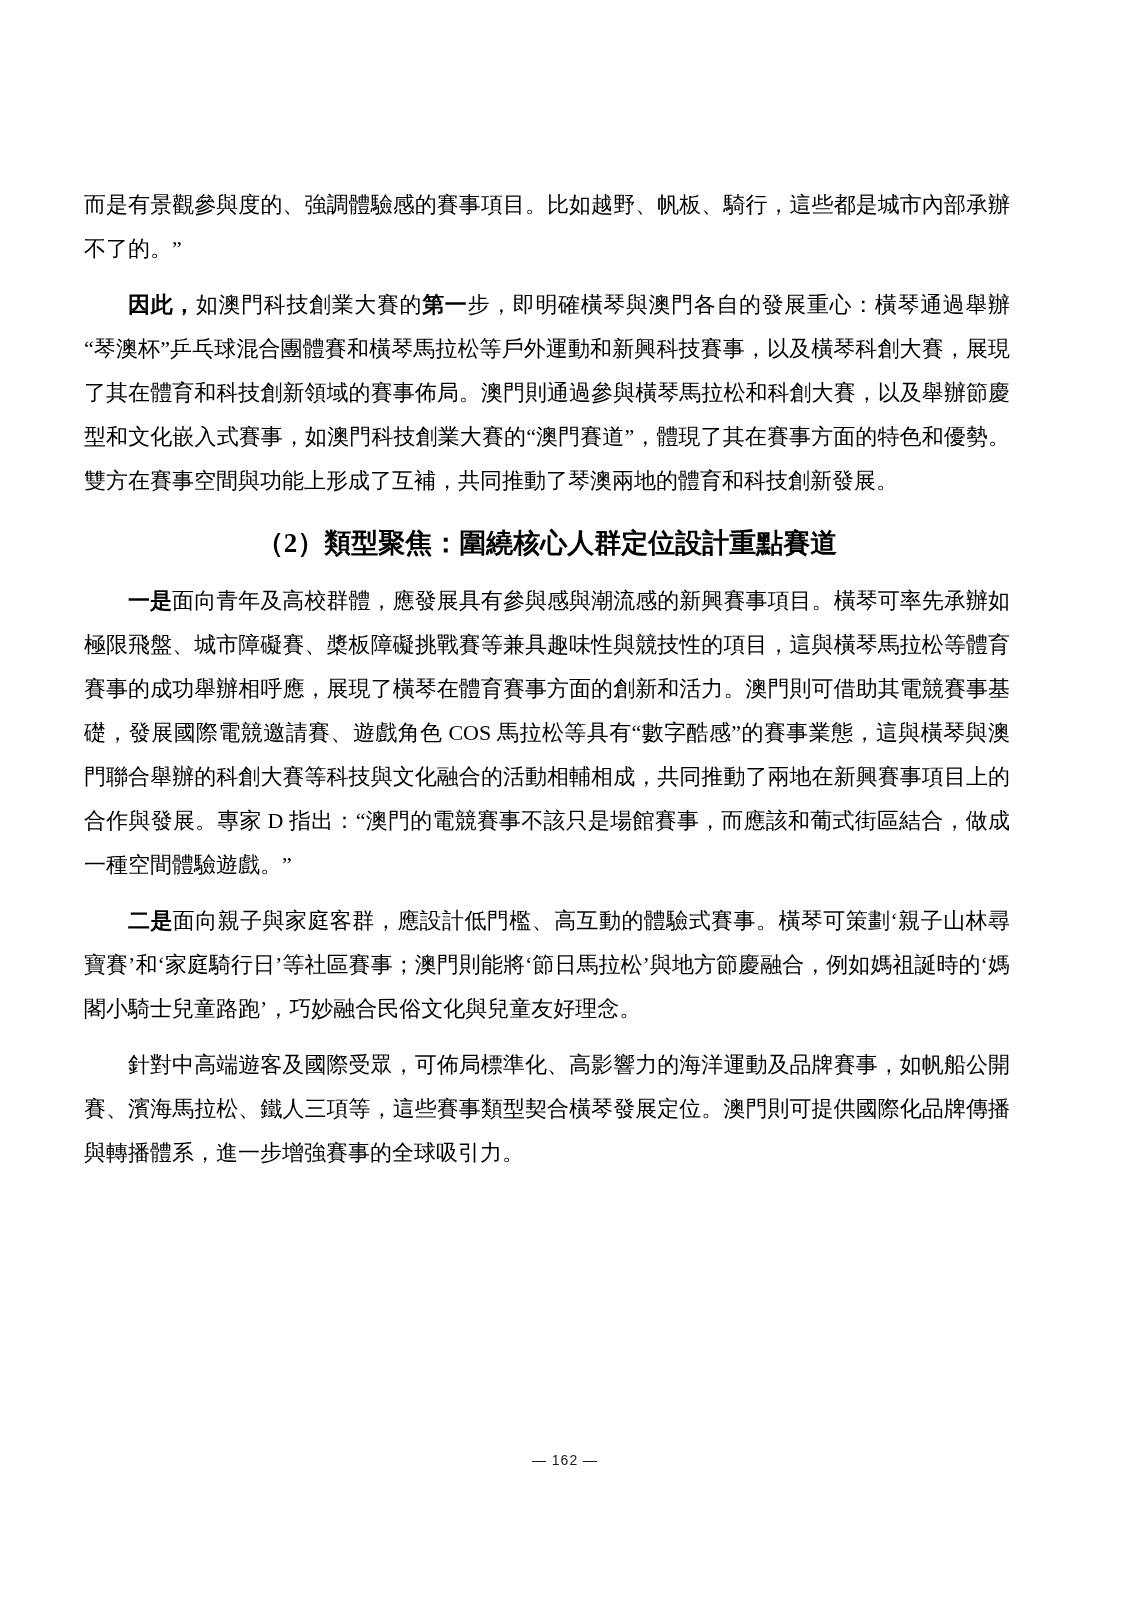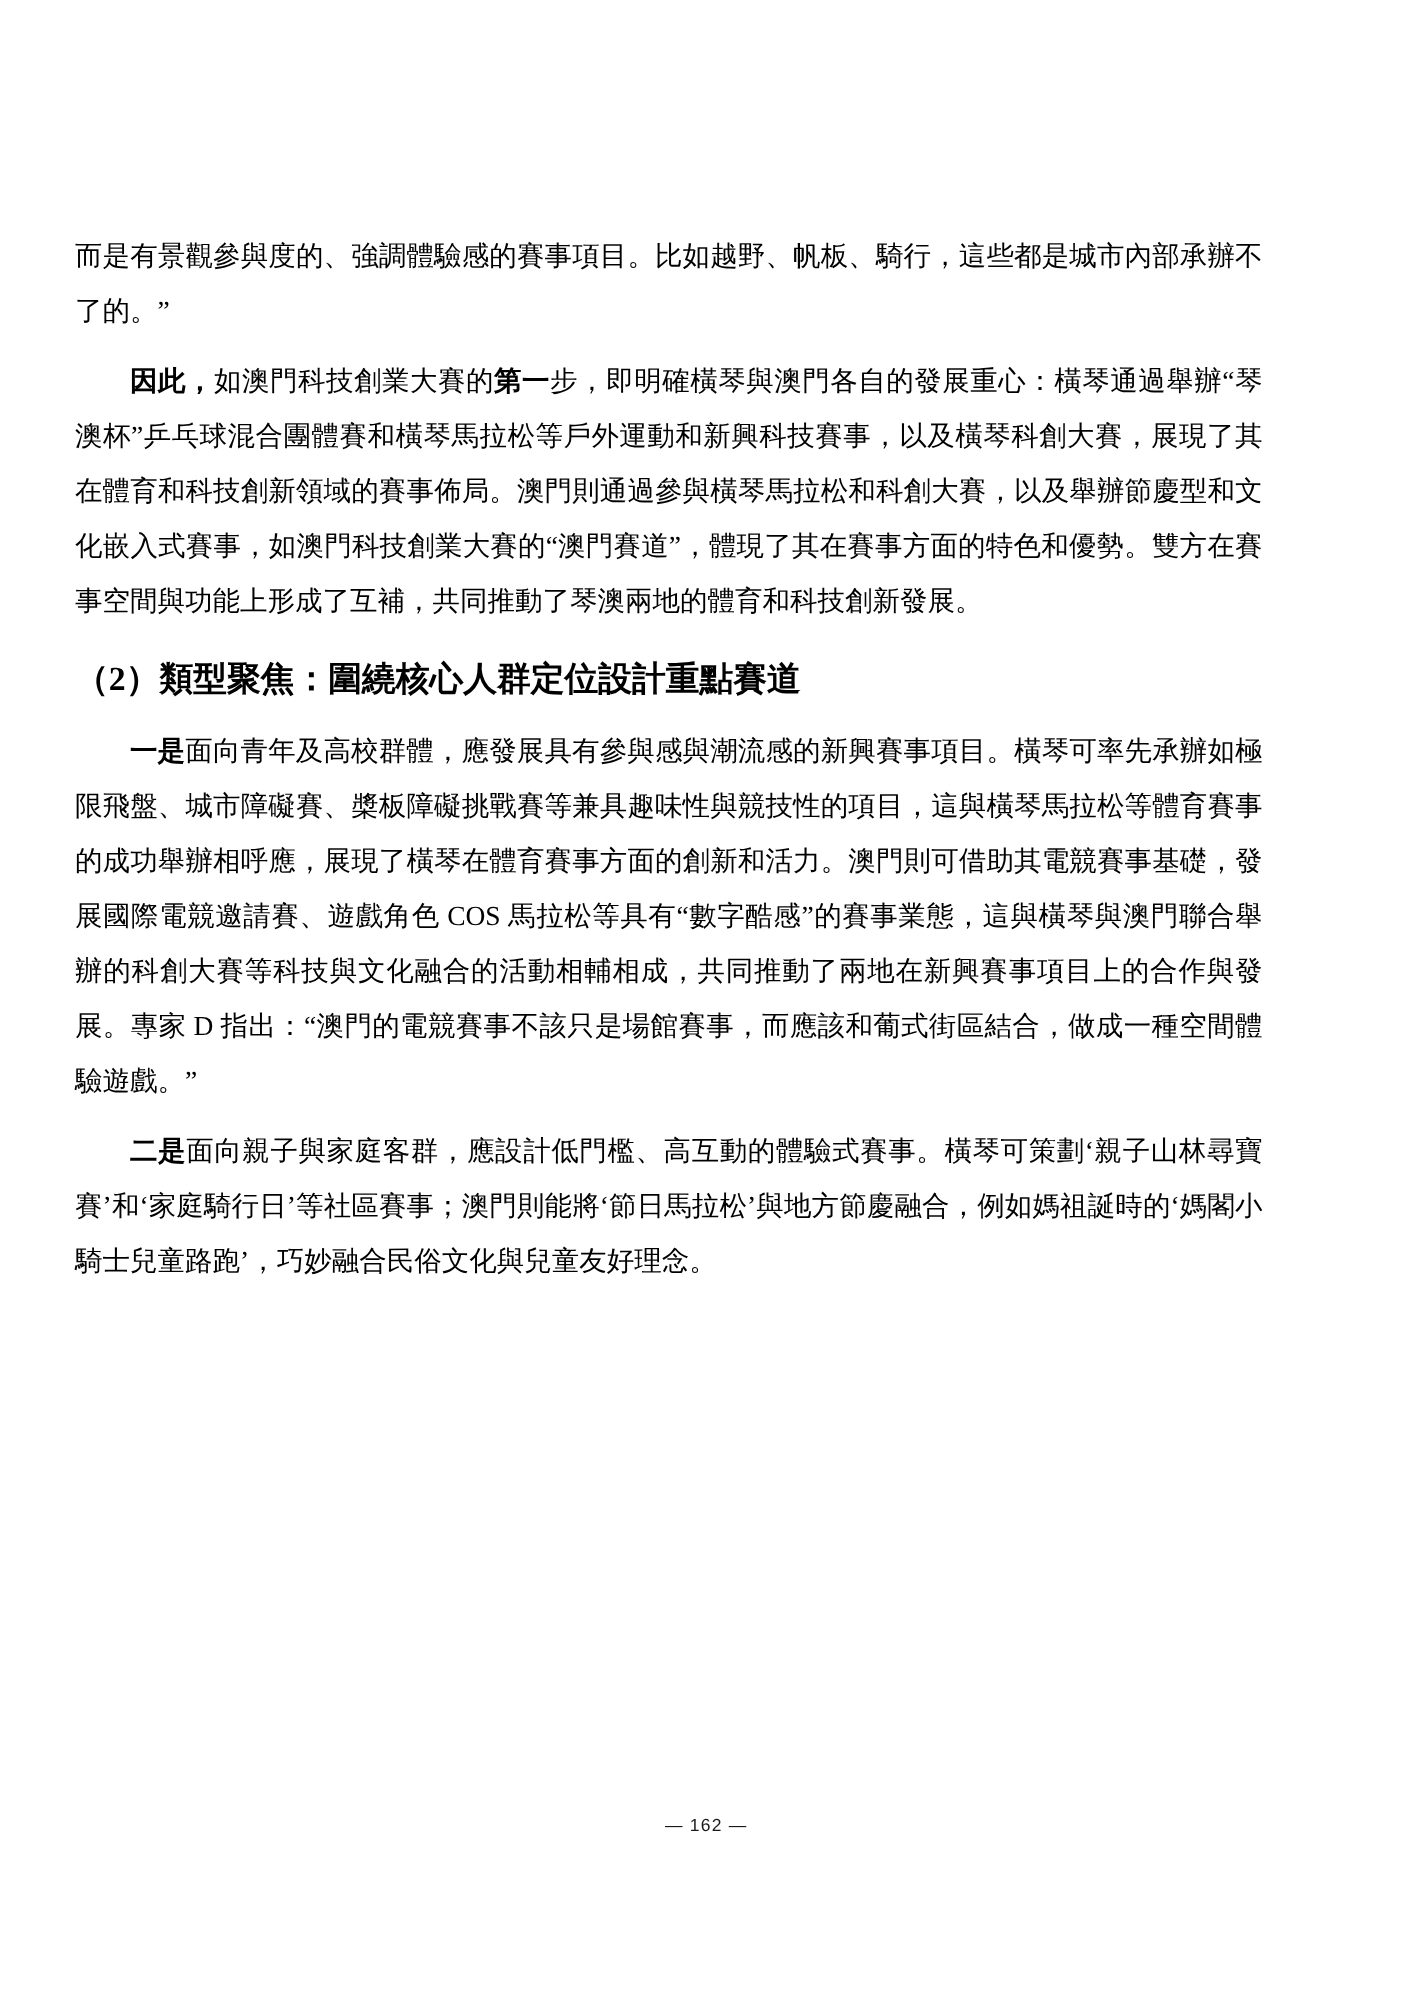--- a/index.html
+++ b/index.html
@@ -12,21 +12,21 @@
     height: 1600px;
     font-family: "Liberation Serif", "DejaVu Serif", serif;
     color: #000000;
     position: relative;
     overflow: hidden;
   }
   .page {
     box-sizing: border-box;
     width: 1130px;
     height: 1600px;
-    padding: 183px 120px 0 60px;
+    padding: 183px 120px 0 84px;
     position: relative;
   }
   p.para {
     font-size: 22px;
     line-height: 44px;
     text-align: justify;
     margin: 0 0 12px 0;
     text-indent: 44px;
     word-break: break-all;
   }
@@ -34,21 +34,21 @@
     text-indent: 0;
   }
   .b {
     font-weight: 700;
   }
   h2.section-heading {
     font-size: 27px;
     font-weight: 700;
     line-height: 36px;
     margin: 22px 0 18px 0;
-    text-align: left;
+    text-align: center;
   }
   .footer {
     position: absolute;
     left: 0;
     right: 0;
     top: 1452px;
     text-align: center;
     font-size: 14px;
     color: #1a1a1a;
     font-family: "Liberation Sans", "DejaVu Sans", sans-serif;
@@ -72,16 +72,19 @@
 
 
   <p class="para">
     <span class="b">一是</span><span>面向青年及高校群體，應發展具有參與感與潮流感的新興賽事項目。橫琴可率先承辦如極限飛盤、城市障礙賽、槳板障礙挑戰賽等兼具趣味性與競技性的項目，這與橫琴馬拉松等體育賽事的成功舉辦相呼應，展現了橫琴在體育賽事方面的創新和活力。澳門則可借助其電競賽事基礎，發展國際電競邀請賽、遊戲角色 COS 馬拉松等具有“數字酷感”的賽事業態，這與橫琴與澳門聯合舉辦的科創大賽等科技與文化融合的活動相輔相成，共同推動了兩地在新興賽事項目上的合作與發展。專家 D 指出：“澳門的電競賽事不該只是場館賽事，而應該和葡式街區結合，做成一種空間體驗遊戲。”</span>
   </p>
 
   <p class="para">
     <span class="b">二是</span><span>面向親子與家庭客群，應設計低門檻、高互動的體驗式賽事。橫琴可策劃‘親子山林尋寶賽’和‘家庭騎行日’等社區賽事；澳門則能將‘節日馬拉松’與地方節慶融合，例如媽祖誕時的‘媽閣小騎士兒童路跑’，巧妙融合民俗文化與兒童友好理念。</span>
   </p>
 
+  <p class="para">
+    <span>針對中高端遊客及國際受眾，可佈局標準化、高影響力的海洋運動及品牌賽事，如帆船公開賽、濱海馬拉松、鐵人三項等，這些賽事類型契合橫琴發展定位。澳門則可提供國際化品牌傳播與轉播體系，進一步增強賽事的全球吸引力。</span>
+  </p>
 
   <div class="footer">— 162 —</div>
 
 </div>
 
 </body></html>

